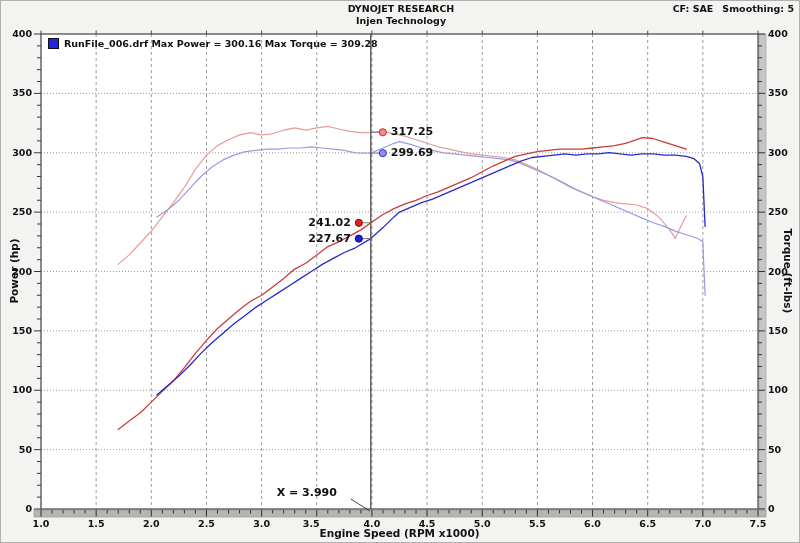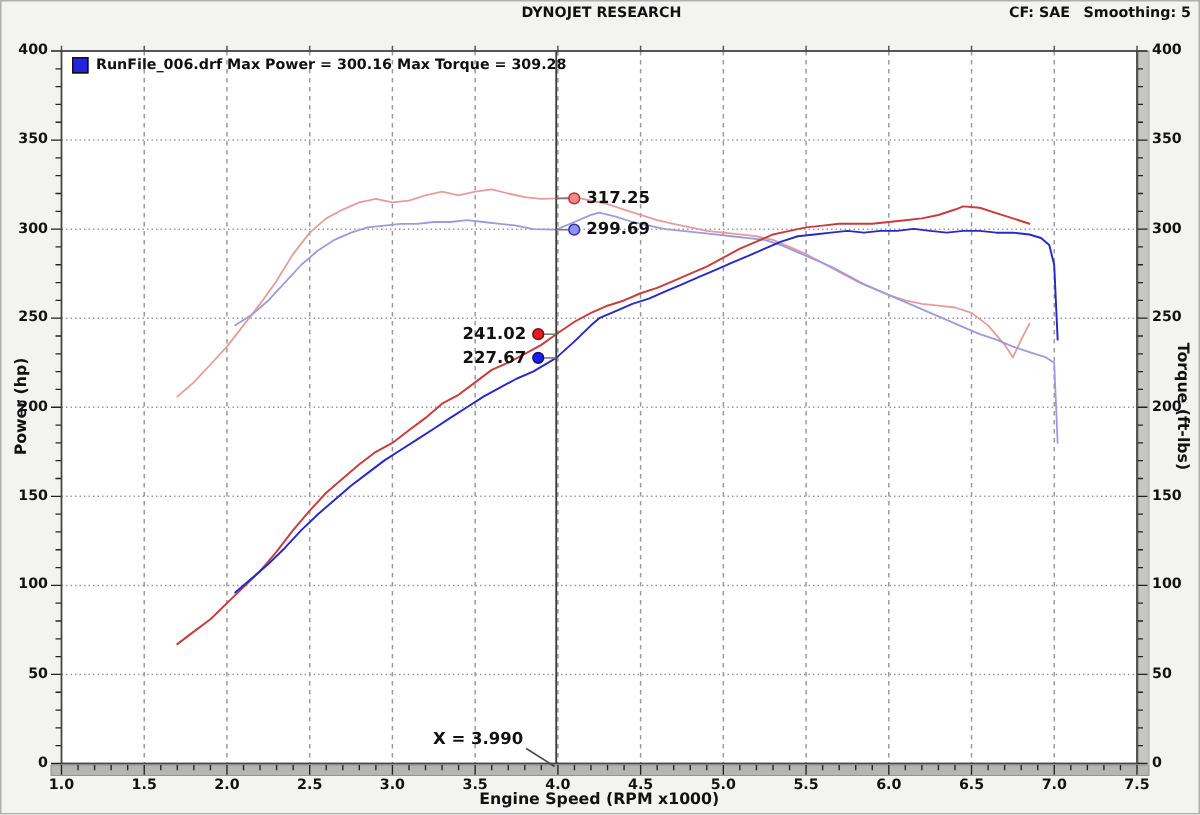--- a/index.html
+++ b/index.html
@@ -12,29 +12,30 @@
   .hdr-title{top:2px;left:0;width:800px;text-align:center;font-size:9.5px;font-weight:bold;}
   .hdr-sub{top:14px;left:0;width:800px;text-align:center;font-size:9.5px;font-weight:bold;}
   .hdr-right{top:2px;right:5px;font-size:9.5px;font-weight:bold;display:flex;gap:9px;}
   #plot-svg{top:0;left:0;}
   .legend{top:37px;left:47px;display:flex;flex-direction:column;gap:17px;}
   .legend-row{display:flex;align-items:center;height:11px;}
   .swatch{width:9px;height:9px;border:1px solid #111;margin-right:5px;flex:none;}
   .legend-text{font-size:9.5px;font-weight:bold;white-space:nowrap;}
   .axis-title{font-size:10.5px;font-weight:bold;white-space:nowrap;}
   .marker-label{font-size:11px;font-weight:bold;height:14px;line-height:14px;}
-  .cursor-x-label{font-size:11px;font-weight:bold;text-align:right;}
+  .cursor-x-label{font-size:11px;font-weight:bold;text-align:center;}
   .tick-label{font-size:9.5px;font-weight:bold;position:absolute;}
 </style>
 </head>
 <body>
 
 <div id="stage">
 
   <div class="abs hdr-title">DYNOJET RESEARCH</div>
+  <div class="abs hdr-sub">Injen Technology</div>
   <div class="abs hdr-right">
     <span>CF: SAE</span>
     <span>Smoothing: 5</span>
   </div>
 
   <svg id="plot-svg" class="abs" width="800" height="543">
       <rect x="40" y="33" width="717" height="475" fill="#ffffff"></rect>
       <line x1="40" y1="448.625" x2="757" y2="448.625" stroke="#9a9a9a" stroke-width="1" stroke-dasharray="1,2"></line>
       <line x1="40" y1="389.25" x2="757" y2="389.25" stroke="#9a9a9a" stroke-width="1" stroke-dasharray="1,2"></line>
       <line x1="40" y1="329.875" x2="757" y2="329.875" stroke="#9a9a9a" stroke-width="1" stroke-dasharray="1,2"></line>
@@ -251,21 +252,21 @@
   <div class="abs marker-label" id="mk2" style="top: 214.789px; width: 62px; text-align: right; left: 287.82px;">241.02</div>
   <div class="abs marker-label" id="mk3" style="top: 230.642px; width: 62px; text-align: right; left: 287.82px;">227.67</div>
 
   <div class="abs cursor-x-label" id="cursor-x-label" style="width: 84px; left: 263.82px; top: 485px;">X = 3.990</div>
 
 <div class="tick-label" style="left: 26px; top: 517px; width: 28px; text-align: center;">1.0</div>
     <div class="tick-label" style="left: 81.1538px; top: 517px; width: 28px; text-align: center;">1.5</div>
     <div class="tick-label" style="left: 136.308px; top: 517px; width: 28px; text-align: center;">2.0</div>
     <div class="tick-label" style="left: 191.462px; top: 517px; width: 28px; text-align: center;">2.5</div>
     <div class="tick-label" style="left: 246.615px; top: 517px; width: 28px; text-align: center;">3.0</div>
-    <div class="tick-label" style="left: 301.769px; top: 517px; width: 28px; text-align: center;">3.5</div>
+    <div class="tick-label" style="left: 301.769px; top: 517px; width: 28px; text-align: left;">3.5</div>
     <div class="tick-label" style="left: 356.923px; top: 517px; width: 28px; text-align: center;">4.0</div>
     <div class="tick-label" style="left: 412.077px; top: 517px; width: 28px; text-align: center;">4.5</div>
     <div class="tick-label" style="left: 467.231px; top: 517px; width: 28px; text-align: center;">5.0</div>
     <div class="tick-label" style="left: 522.385px; top: 517px; width: 28px; text-align: center;">5.5</div>
     <div class="tick-label" style="left: 577.538px; top: 517px; width: 28px; text-align: center;">6.0</div>
     <div class="tick-label" style="left: 632.692px; top: 517px; width: 28px; text-align: center;">6.5</div>
     <div class="tick-label" style="left: 687.846px; top: 517px; width: 28px; text-align: center;">7.0</div>
     <div class="tick-label" style="left: 743px; top: 517px; width: 28px; text-align: center;">7.5</div>
     <div class="tick-label" style="left: 0px; top: 502px; width: 31px; text-align: right;">0</div>
     <div class="tick-label" style="left: 0px; top: 442.625px; width: 31px; text-align: right;">50</div>

